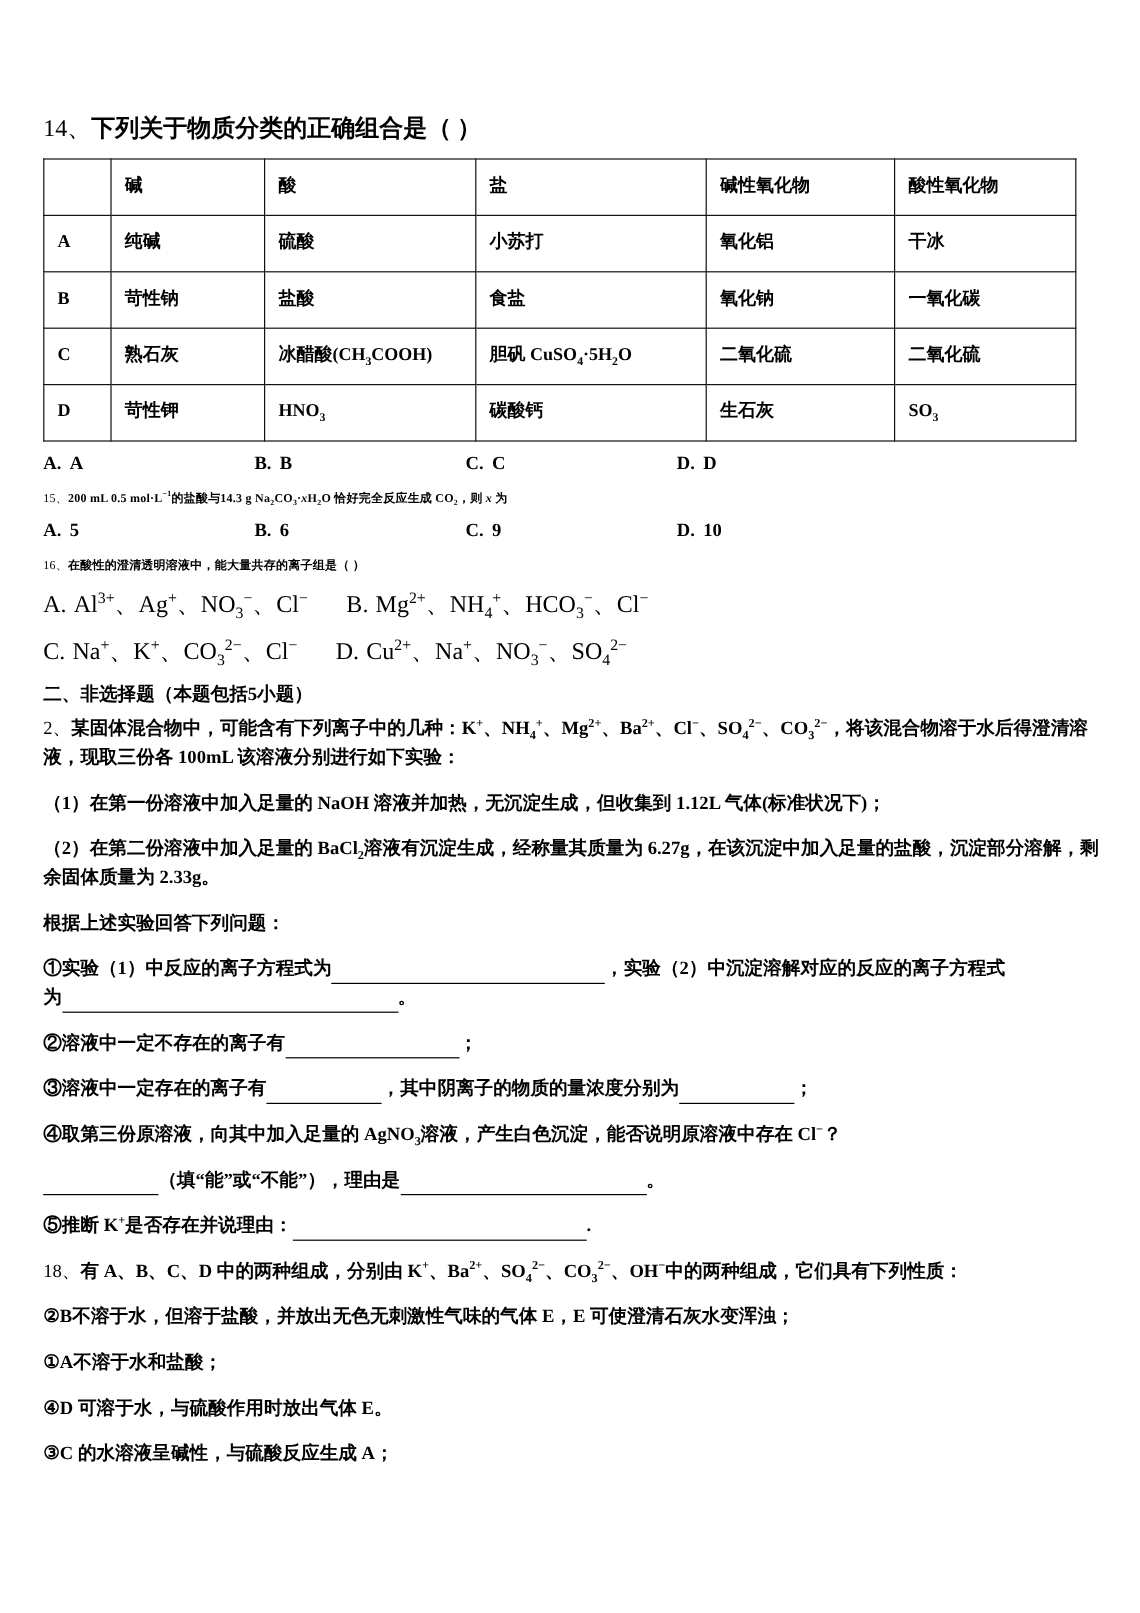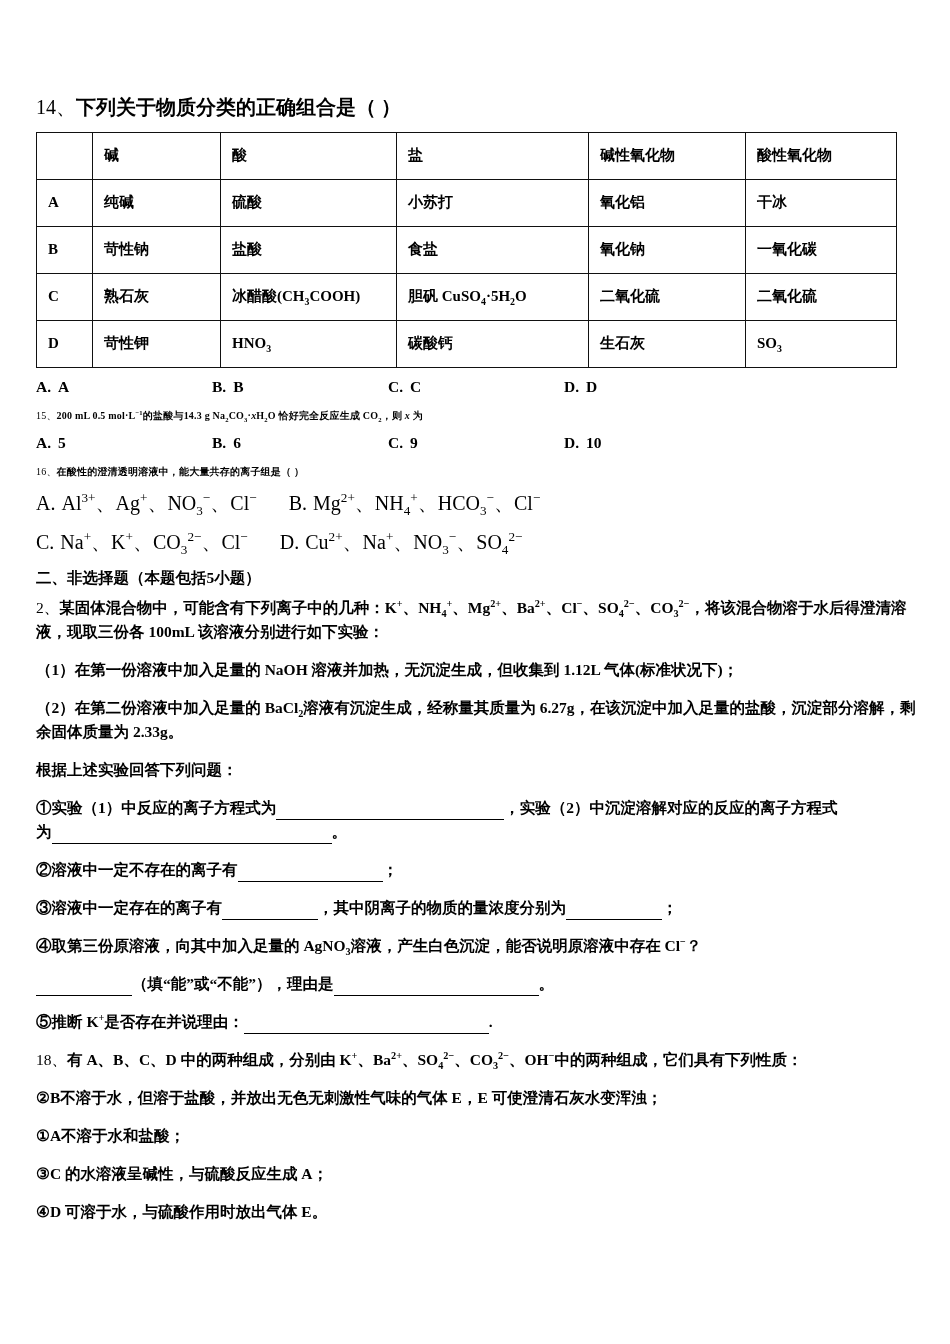--- a/index.html
+++ b/index.html
@@ -272,20 +272,20 @@
       <span class="qnum regular">18、</span><span>有 A、B、C、D 中的两种组成，分别由 </span><span>K<sup>+</sup>、Ba<sup>2+</sup>、SO<sub>4</sub><sup>2−</sup>、CO<sub>3</sub><sup>2−</sup>、OH<sup>−</sup></span><span>中的两种组成，它们具有下列性质：</span>
     </div>
 
     <div class="body-line">
       <span>②B不溶于水，但溶于盐酸，并放出无色无刺激性气味的气体 E，E 可使澄清石灰水变浑浊；</span>
     </div>
     <div class="body-line">
       <span>①A不溶于水和盐酸；</span>
     </div>
     <div class="body-line">
+      <span>④D 可溶于水，与硫酸作用时放出气体 E。</span>
+    </div>
+    <div class="body-line">
       <span>③C 的水溶液呈碱性，与硫酸反应生成 A；</span>
-    </div>
-    <div class="body-line">
-      <span>④D 可溶于水，与硫酸作用时放出气体 E。</span>
     </div>
 
   </div>
 </div>
 
 </body></html>

